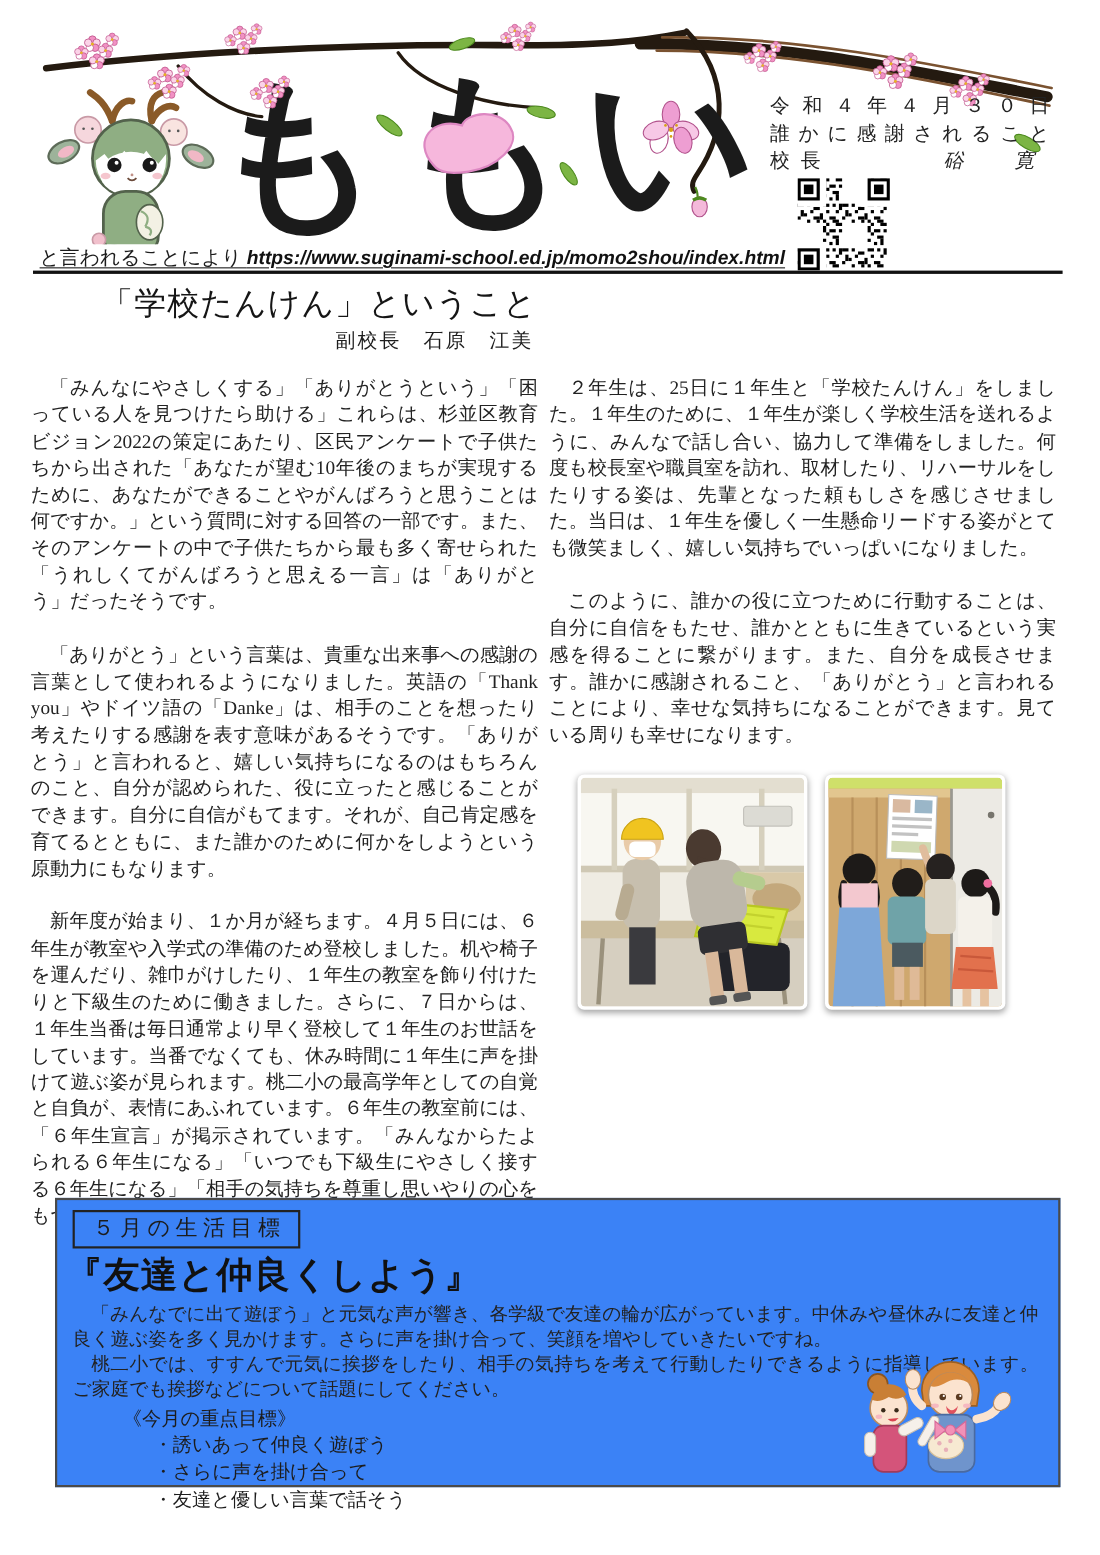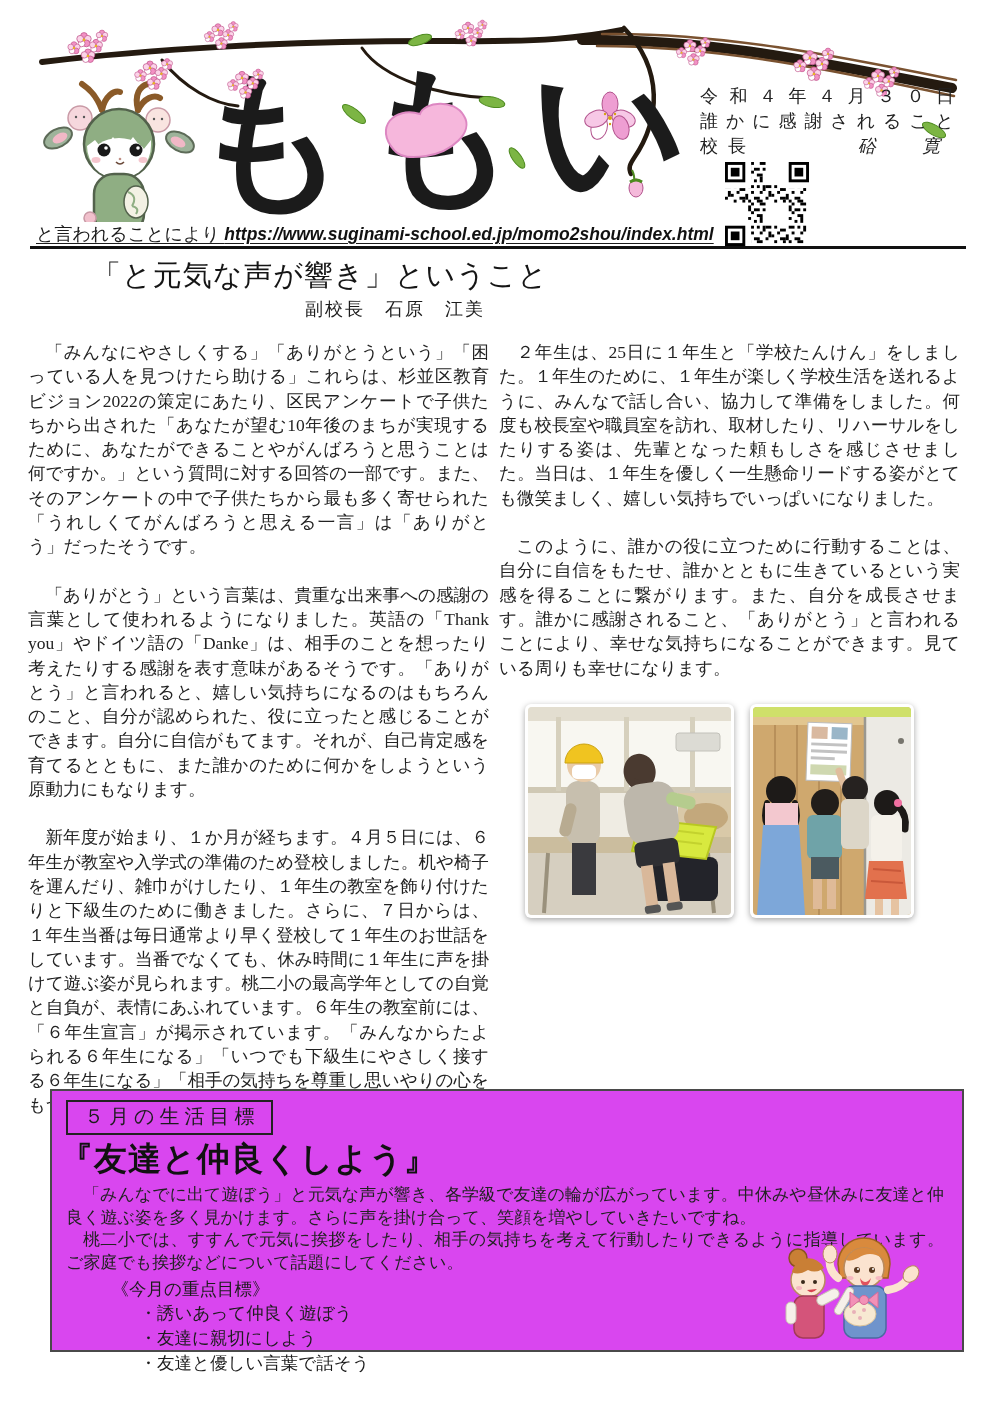--- a/index.html
+++ b/index.html
@@ -49,21 +49,21 @@
   .photos { display:flex; gap:16px; margin:12px 0 0 26px; }
   .photo-frame {
     background:#fff; padding:3px; border-radius:6px;
     box-shadow:0 2px 6px rgba(0,0,0,0.35);
   }
   .photo-frame svg { display:block; border-radius:4px; }
 
   
   .goal-box {
     position:absolute; left:50px; top:1089px; width:914px; height:263px;
-    border:2.5px solid #4a4a4a; background:#d946ef;
+    border:2.5px solid #4a4a4a; background:#3b82f6;
   }
   .goal-label {
     display:inline-block; margin:9px 0 0 14px; border:2px solid #222;
     padding:1px 12px 3px 16px; font-size:20px; letter-spacing:5px;
   }
   .goal-title {
     margin:2px 0 2px 8px;
     font-family:"Liberation Sans","DejaVu Sans",sans-serif;
     font-weight:bold; font-size:33px; letter-spacing:1px; color:#111;
   }
@@ -245,21 +245,21 @@
       <rect x="0" y="20" width="9" height="9" fill="#fff"></rect>
       <rect x="0" y="22" width="7" height="7" fill="#000"></rect>
       <rect x="1" y="23" width="5" height="5" fill="#fff"></rect>
       <rect x="2" y="24" width="3" height="3" fill="#000"></rect>
     </g>
   </svg>
 
   <div class="homepage-line"><span>と言われることにより </span><span class="url">https://www.suginami-school.ed.jp/momo2shou/index.html</span></div>
   <div class="top-rule"></div>
 
-  <h1 class="article-title">「と元気な声が響き」ということ</h1>
+  <h1 class="article-title">「学校たんけん」ということ</h1>
   <div class="article-byline">副校長　石原　江美</div>
 
   <div class="columns">
     <div class="col">
       <p>「みんなにやさしくする」「ありがとうという」「困っている人を見つけたら助ける」これらは、杉並区教育ビジョン2022の策定にあたり、区民アンケートで子供たちから出された「あなたが望む10年後のまちが実現するために、あなたができることやがんばろうと思うことは何ですか。」という質問に対する回答の一部です。また、そのアンケートの中で子供たちから最も多く寄せられた「うれしくてがんばろうと思える一言」は「ありがとう」だったそうです。</p>
       <p>「ありがとう」という言葉は、貴重な出来事への感謝の言葉として使われるようになりました。英語の「Thank you」やドイツ語の「Danke」は、相手のことを想ったり考えたりする感謝を表す意味があるそうです。「ありがとう」と言われると、嬉しい気持ちになるのはもちろんのこと、自分が認められた、役に立ったと感じることができます。自分に自信がもてます。それが、自己肯定感を育てるとともに、また誰かのために何かをしようという原動力にもなります。</p>
       <p>新年度が始まり、１か月が経ちます。４月５日には、６年生が教室や入学式の準備のため登校しました。机や椅子を運んだり、雑巾がけしたり、１年生の教室を飾り付けたりと下級生のために働きました。さらに、７日からは、１年生当番は毎日通常より早く登校して１年生のお世話をしています。当番でなくても、休み時間に１年生に声を掛けて遊ぶ姿が見られます。桃二小の最高学年としての自覚と自負が、表情にあふれています。６年生の教室前には、「６年生宣言」が掲示されています。「みんなからたよられる６年生になる」「いつでも下級生にやさしく接する６年生になる」「相手の気持ちを尊重し思いやりの心をもつ」など・・・。</p>
     </div>
     <div class="col">
       <p>２年生は、25日に１年生と「学校たんけん」をしました。１年生のために、１年生が楽しく学校生活を送れるように、みんなで話し合い、協力して準備をしました。何度も校長室や職員室を訪れ、取材したり、リハーサルをしたりする姿は、先輩となった頼もしさを感じさせました。当日は、１年生を優しく一生懸命リードする姿がとても微笑ましく、嬉しい気持ちでいっぱいになりました。</p>
@@ -362,21 +362,21 @@
 
   <div class="goal-box">
     <div class="goal-label">５月の生活目標</div>
     <div class="goal-title">『友達と仲良くしよう』</div>
     <div class="goal-body">
       <p>「みんなでに出て遊ぼう」と元気な声が響き、各学級で友達の輪が広がっています。中休みや昼休みに友達と仲良く遊ぶ姿を多く見かけます。さらに声を掛け合って、笑顔を増やしていきたいですね。</p>
       <p>桃二小では、すすんで元気に挨拶をしたり、相手の気持ちを考えて行動したりできるように指導しています。ご家庭でも挨拶などについて話題にしてください。</p>
       <div class="goal-focus-heading">《今月の重点目標》</div>
       <ul class="goal-bullets">
         <li>・誘いあって仲良く遊ぼう</li>
-        <li>・友達に親切にしよう</li>
+        <li>・さらに声を掛け合って</li>
         <li>・友達と優しい言葉で話そう</li>
       </ul>
     </div>
 
     
     <svg class="goal-clipart" viewBox="0 0 172 118">
       <g>
         <circle cx="30" cy="30" r="9" fill="#c97f35" stroke="#8a5420" stroke-width="1.5"></circle>
         <circle cx="40" cy="52" r="17" fill="#fbe3cf" stroke="#b98a5e" stroke-width="1.5"></circle>
         <path d="M24 44 a17 17 0 0 1 32 -4 q-8 6 -16 2 q-10 6 -16 2z" fill="#c97f35"></path>

